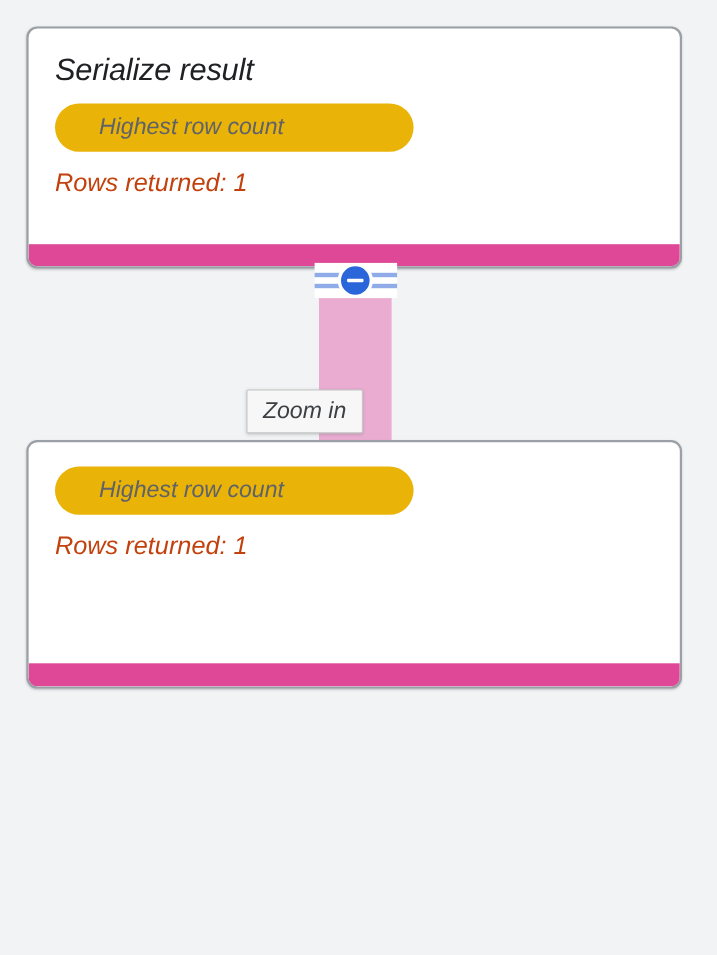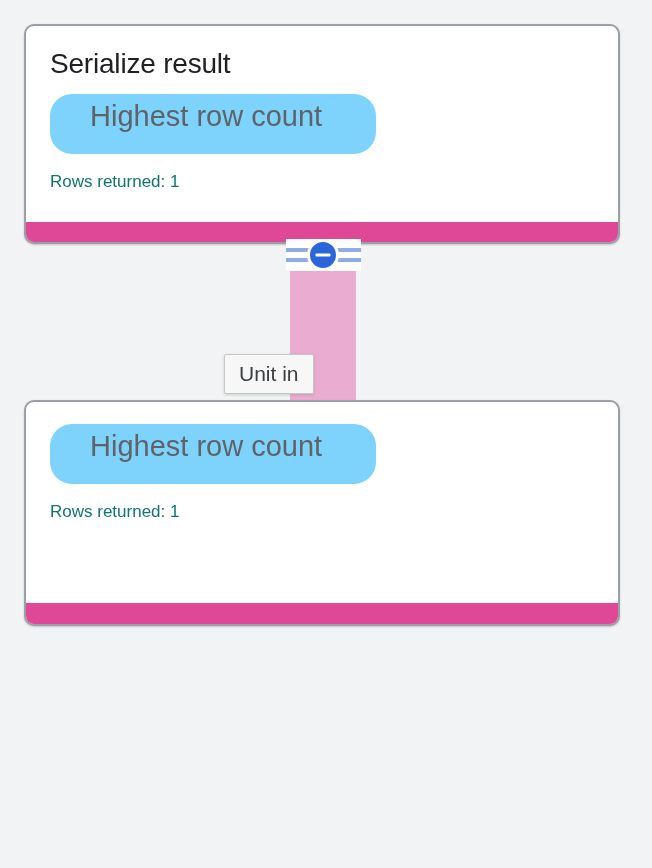--- a/index.html
+++ b/index.html
@@ -11,20 +11,21 @@
     height: 868px;
     background: #f1f3f4;
     font-family: "Liberation Sans", sans-serif;
     overflow: hidden;
     position: relative;
   }
 
   .canvas {
     position: absolute;
     inset: 0;
+    font-style: italic;
   }
 
   
   .connector {
     position: absolute;
     left: 290px;
     top: 252px;
     width: 66px;
     height: 148px;
     background: #eaadd1;
@@ -53,37 +54,37 @@
     font-size: 28px;
     line-height: 32px;
     font-weight: 400;
     color: #202124;
     letter-spacing: -0.2px;
     margin: 0 0 14px 0;
   }
 
   .pill {
     display: block;
-    background: #7dd3fc;
+    background: #eab308;
     border-radius: 22px;
-    height: 60px;
+    height: 44px;
     line-height: 44px;
     width: 326px;
     box-sizing: border-box;
     padding-left: 40px;
-    font-size: 29px;
+    font-size: 21px;
     color: #5f6368;
     white-space: nowrap;
     overflow: hidden;
   }
 
   .rows-line {
-    font-size: 17px;
+    font-size: 23px;
     line-height: 28px;
-    color: #0f766e;
+    color: #c2410c;
     margin-top: 14px;
   }
 
   
   .node-footer {
     position: absolute;
     left: 0;
     right: 0;
     bottom: 0;
     height: 20px;
@@ -184,15 +185,15 @@
   <div class="zoom-control">
     <div class="zoom-rails">
       <div class="rail rail-top"></div>
       <div class="rail rail-bottom"></div>
     </div>
     <button class="zoom-button">
       <span class="minus"></span>
     </button>
   </div>
 
-  <div class="tooltip">Unit in</div>
+  <div class="tooltip">Zoom in</div>
 
 </div>
 
 </body></html>

